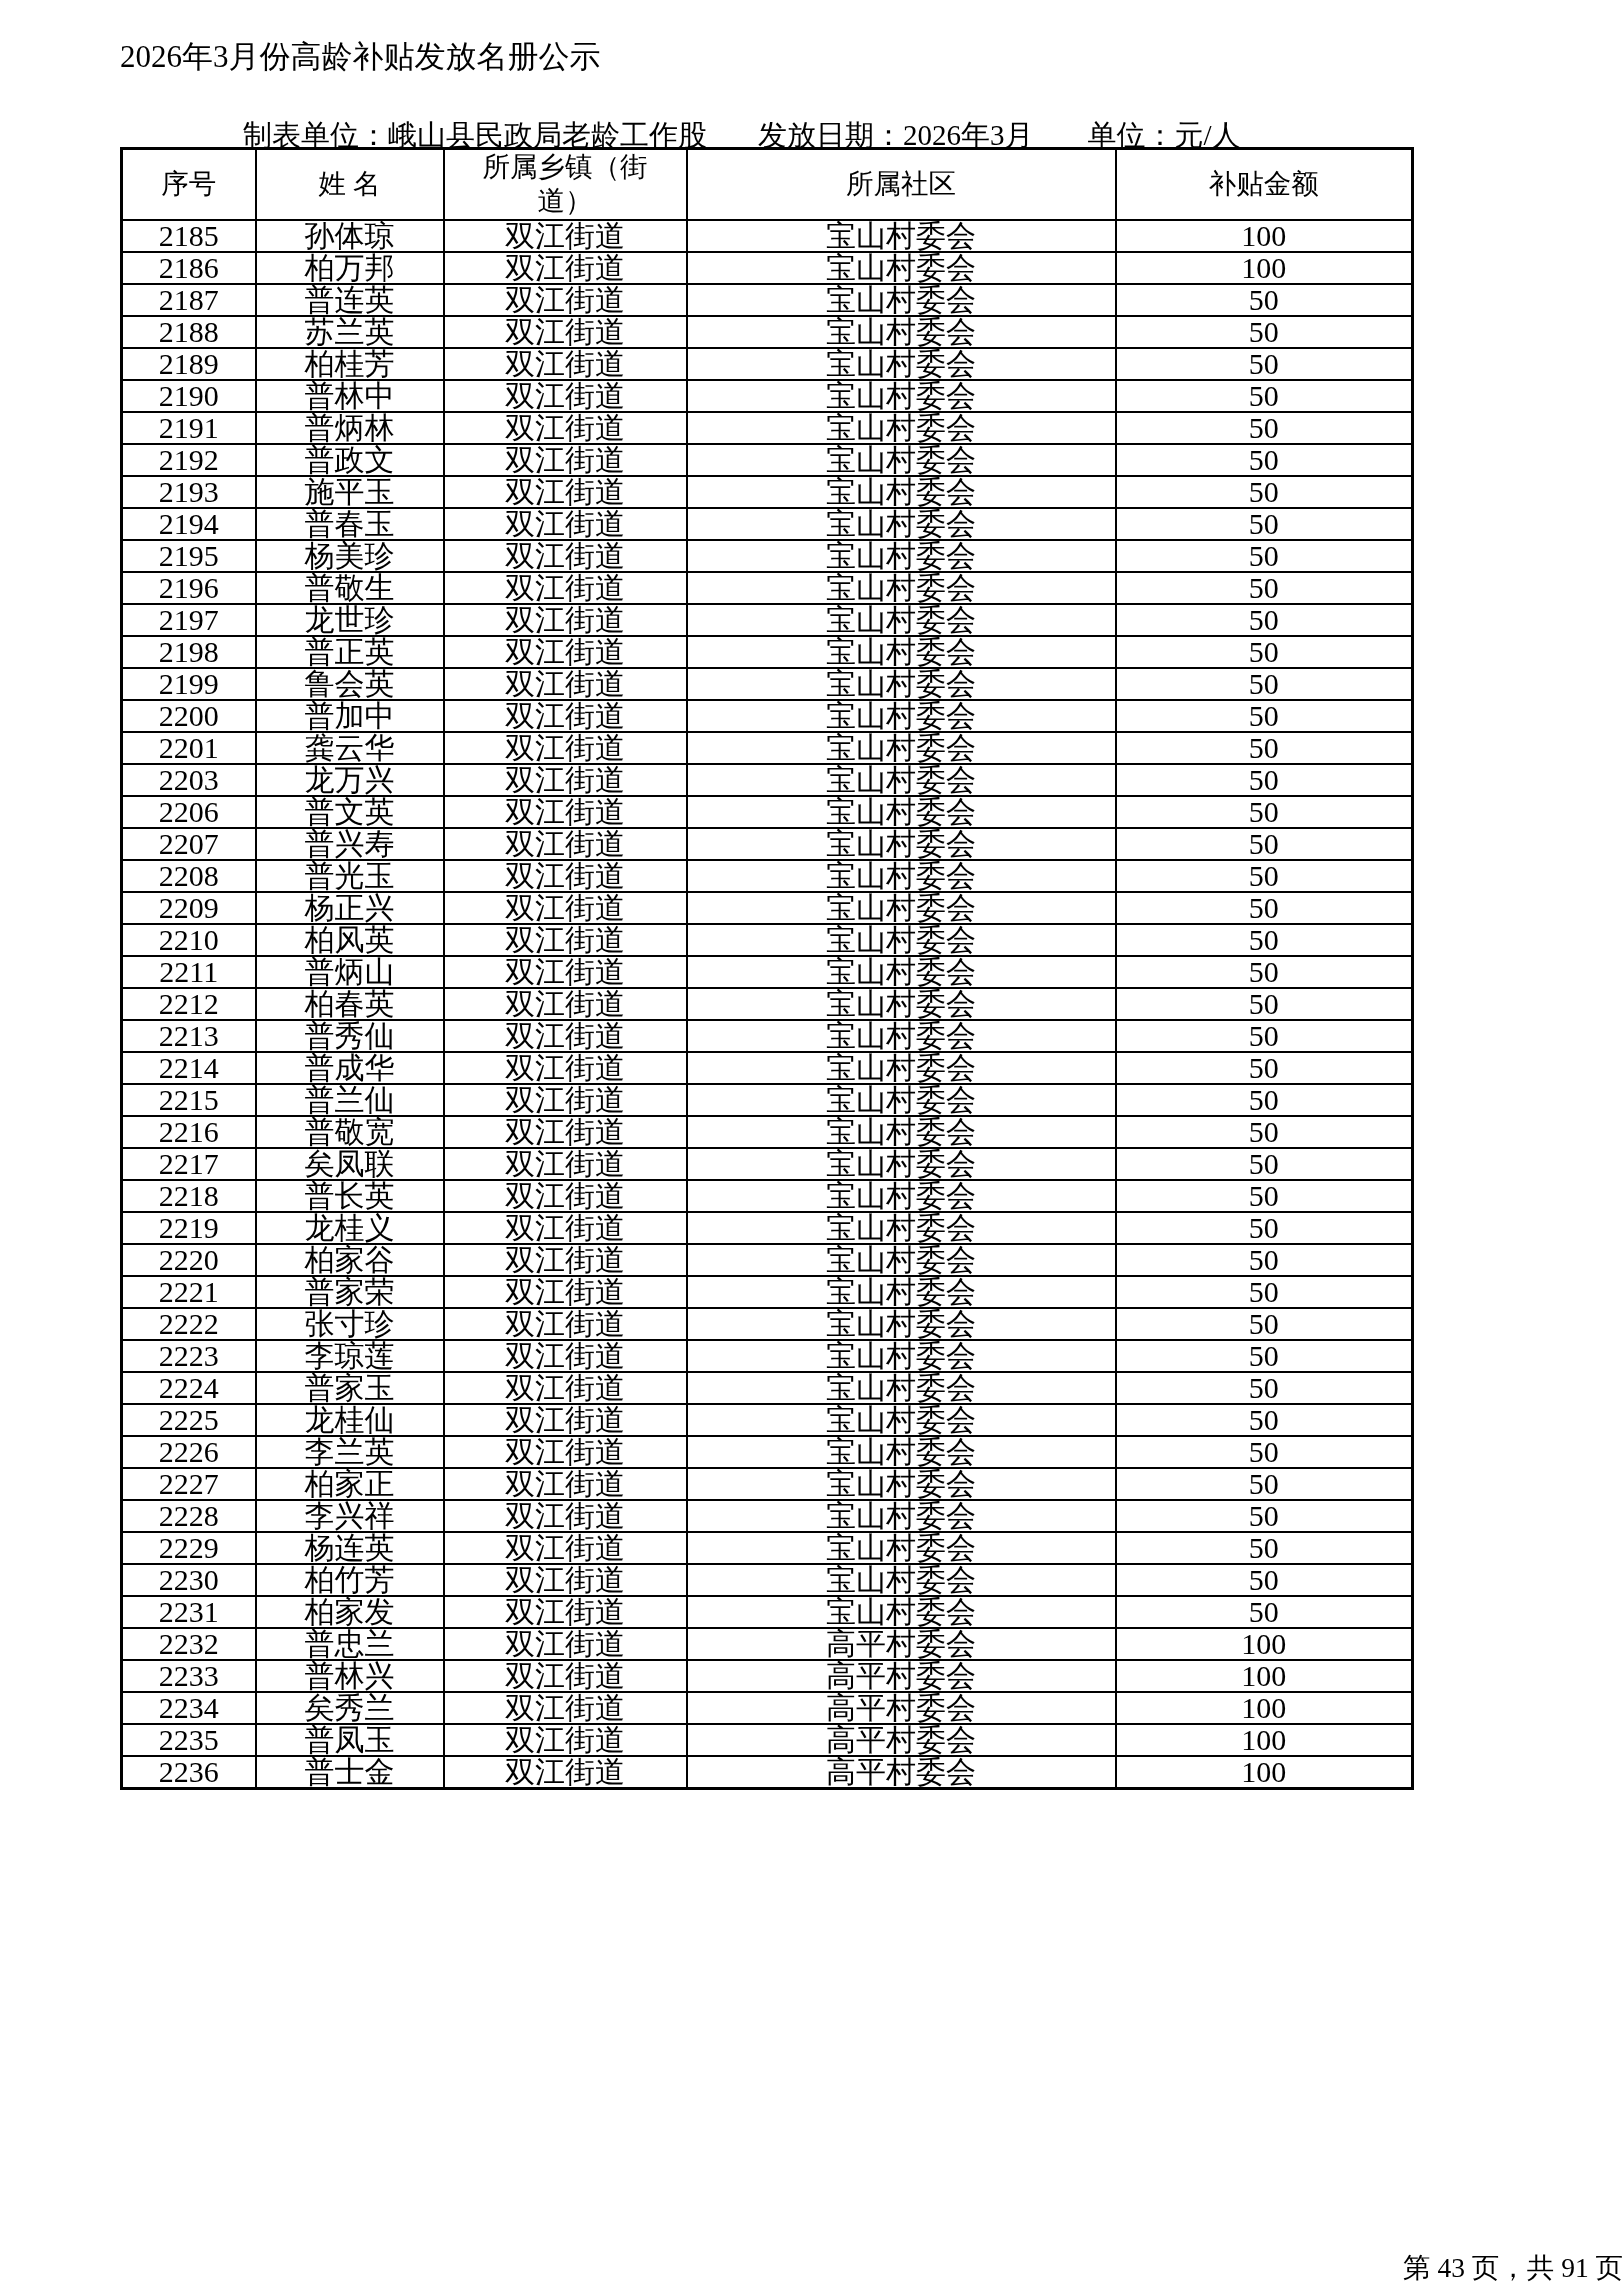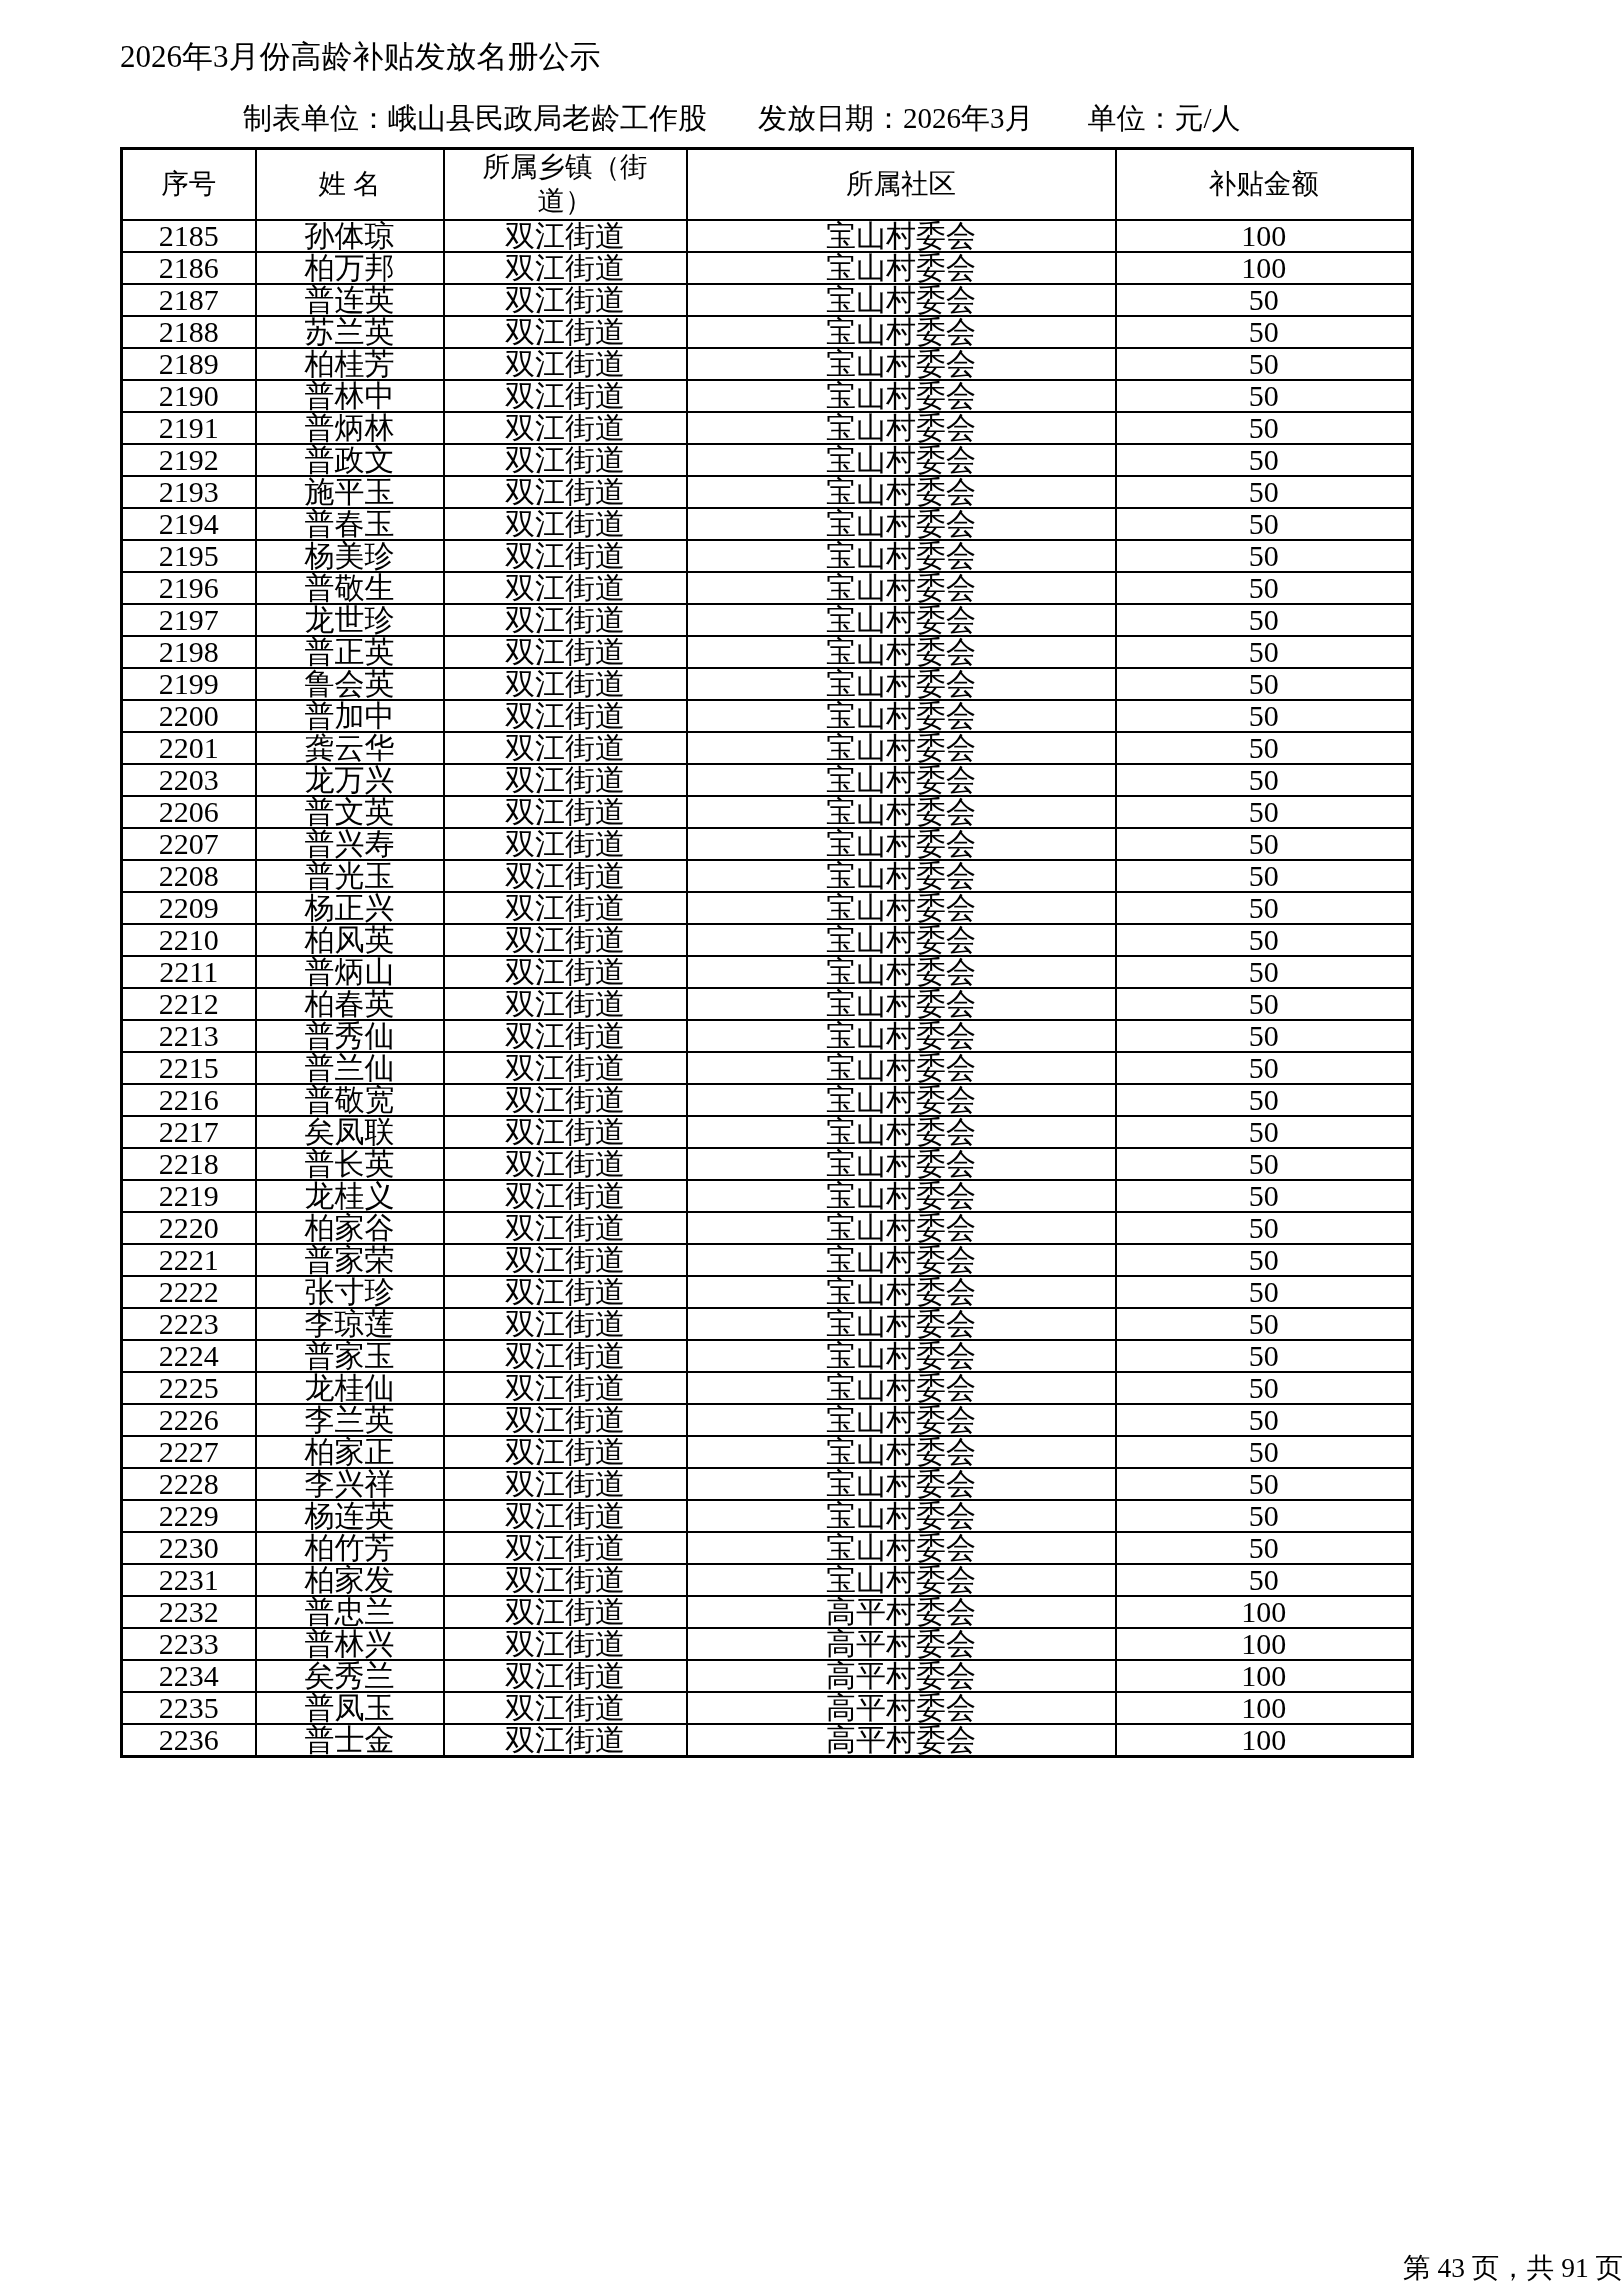--- a/index.html
+++ b/index.html
@@ -20,21 +20,21 @@
     position: absolute;
     top: 38px;
     left: 120px;
     width: 1291px;
     font-size: 31px;
     line-height: 1.2;
     white-space: nowrap;
   }
   .meta-line {
     position: absolute;
-    top: 101px;
+    top: 118px;
     left: 243px;
     font-size: 29px;
     line-height: 1.2;
     white-space: nowrap;
   }
   .meta-line span {
     display: inline-block;
   }
   .meta-gap-a { margin-right: 51px; }
   .meta-gap-b { margin-right: 54px; }
@@ -295,20 +295,27 @@
         <td>50</td>
       </tr>
         <tr>
         <td>2213</td>
         <td>普秀仙</td>
         <td>双江街道</td>
         <td>宝山村委会</td>
         <td>50</td>
       </tr>
         <tr>
+        <td>2214</td>
+        <td>普成华</td>
+        <td>双江街道</td>
+        <td>宝山村委会</td>
+        <td>50</td>
+      </tr>
+        <tr>
         <td>2215</td>
         <td>普兰仙</td>
         <td>双江街道</td>
         <td>宝山村委会</td>
         <td>50</td>
       </tr>
         <tr>
         <td>2216</td>
         <td>普敬宽</td>
         <td>双江街道</td>

